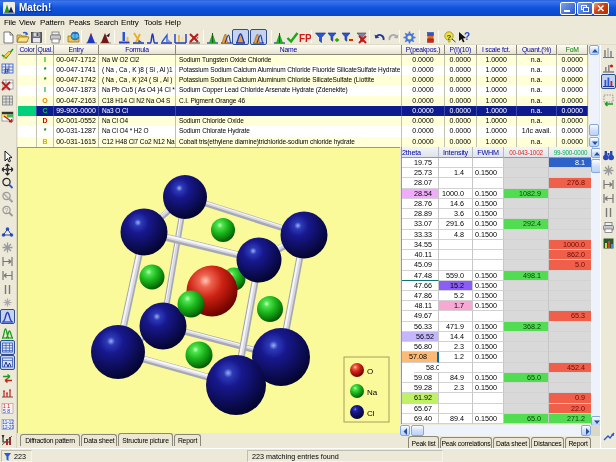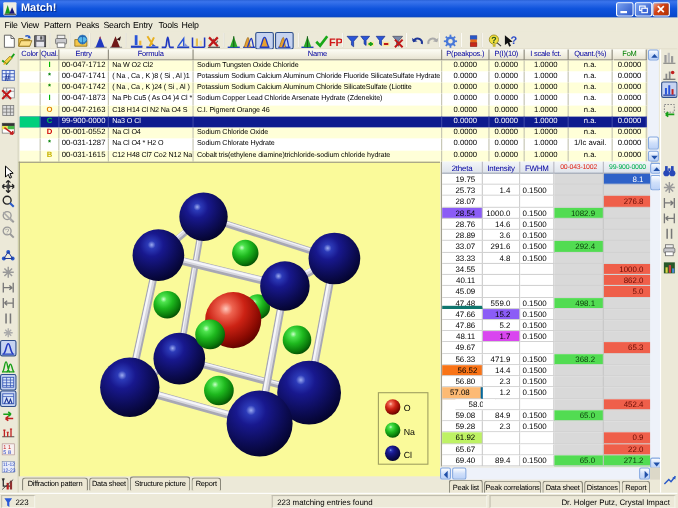--- a/index.html
+++ b/index.html
@@ -532,41 +532,41 @@
 <circle cx="340" cy="222" r="7" fill="url(#gr)"></circle>
 <circle cx="340" cy="243" r="7" fill="url(#gg)"></circle>
 <circle cx="340" cy="264" r="7" fill="url(#gb)"></circle>
 <text x="350" y="226" font-size="8" fill="#000">O</text>
 <text x="350" y="247" font-size="8" fill="#000">Na</text>
 <text x="350" y="268" font-size="8" fill="#000">Cl</text>
 </svg>
   </div>
 <div class="abs" style="left:401px;top:147px;width:190px;height:277px;background:#fff;border-left:1px solid #9a9784;font-size:8px">
 <div style="position:absolute;left:0;top:0;width:190px;height:11px;background:linear-gradient(180deg,#f2f5f8,#dde2ea)"></div>
-<div class="cc" style="left:0px;top:0;width:37px;height:11px;border-right:1px solid #b8b8c0;border-bottom:1px solid #9098a8;color:#0000a0;text-align:center;line-height:11px;font-size:7.2px;letter-spacing:-0.2px">2theta</div>
+<div class="cc" style="left:0px;top:0;width:37px;height:11px;border-right:1px solid #b8b8c0;border-bottom:1px solid #9098a8;color:#0000a0;text-align:left;line-height:11px;font-size:7.2px;letter-spacing:-0.2px">2theta</div>
 <div class="cc" style="left:37px;top:0;width:34px;height:11px;border-right:1px solid #b8b8c0;border-bottom:1px solid #9098a8;color:#0000a0;text-align:center;line-height:11px;font-size:7.2px;letter-spacing:-0.2px">Intensity</div>
 <div class="cc" style="left:71px;top:0;width:31px;height:11px;border-right:1px solid #b8b8c0;border-bottom:1px solid #9098a8;color:#0000a0;text-align:center;line-height:11px;font-size:7.2px;letter-spacing:-0.2px">FWHM</div>
 <div class="cc" style="left:102px;top:0;width:45px;height:11px;border-right:1px solid #b8b8c0;border-bottom:1px solid #9098a8;color:#e02818;text-align:center;line-height:11px;font-size:6.3px;letter-spacing:-0.2px">00-043-1002</div>
 <div class="cc" style="left:147px;top:0;width:44px;height:11px;border-right:1px solid #b8b8c0;border-bottom:1px solid #9098a8;color:#00b050;text-align:center;line-height:11px;font-size:6.3px;letter-spacing:-0.2px">99-900-0000</div>
 <div class="pc" style="left:0px;top:11.00px;width:37px;height:10.23px;background:#fff;border-right:1px solid #c6c6c6;border-bottom:1px solid #d2d2d2;line-height:10.2px;color:#000;padding-right:6px;font-size:7.2px">19.75</div>
 <div class="pc" style="left:37px;top:11.00px;width:34px;height:10.23px;background:#fff;border-right:1px solid #c6c6c6;border-bottom:1px solid #d2d2d2;line-height:10.2px;color:#000;padding-right:8px;font-size:7.2px"></div>
 <div class="pc" style="left:71px;top:11.00px;width:31px;height:10.23px;background:#fff;border-right:1px solid #c6c6c6;border-bottom:1px solid #d2d2d2;line-height:10.2px;color:#000;padding-right:6px;font-size:7.2px"></div>
 <div class="pc" style="left:102px;top:11.00px;width:45px;height:10.23px;background:#d9d9d9;border-right:1px solid #c6c6c6;border-bottom:1px solid #d2d2d2;line-height:10.2px;color:#000;padding-right:7px;font-size:7.2px"></div>
 <div class="pc" style="left:147px;top:11.00px;width:44px;height:10.23px;background:#2e62c8;border-right:1px solid #c6c6c6;border-bottom:1px solid #d2d2d2;line-height:10.2px;color:#fff;padding-right:7px;font-size:7.2px">8.1</div>
 <div class="pc" style="left:0px;top:21.23px;width:37px;height:10.23px;background:#fff;border-right:1px solid #c6c6c6;border-bottom:1px solid #d2d2d2;line-height:10.2px;color:#000;padding-right:6px;font-size:7.2px">25.73</div>
 <div class="pc" style="left:37px;top:21.23px;width:34px;height:10.23px;background:#fff;border-right:1px solid #c6c6c6;border-bottom:1px solid #d2d2d2;line-height:10.2px;color:#000;padding-right:8px;font-size:7.2px">1.4</div>
 <div class="pc" style="left:71px;top:21.23px;width:31px;height:10.23px;background:#fff;border-right:1px solid #c6c6c6;border-bottom:1px solid #d2d2d2;line-height:10.2px;color:#000;padding-right:6px;font-size:7.2px">0.1500</div>
 <div class="pc" style="left:102px;top:21.23px;width:45px;height:10.23px;background:#d9d9d9;border-right:1px solid #c6c6c6;border-bottom:1px solid #d2d2d2;line-height:10.2px;color:#000;padding-right:7px;font-size:7.2px"></div>
 <div class="pc" style="left:147px;top:21.23px;width:44px;height:10.23px;background:#d9d9d9;border-right:1px solid #c6c6c6;border-bottom:1px solid #d2d2d2;line-height:10.2px;color:#000;padding-right:7px;font-size:7.2px"></div>
 <div class="pc" style="left:0px;top:31.46px;width:37px;height:10.23px;background:#fff;border-right:1px solid #c6c6c6;border-bottom:1px solid #d2d2d2;line-height:10.2px;color:#000;padding-right:6px;font-size:7.2px">28.07</div>
 <div class="pc" style="left:37px;top:31.46px;width:34px;height:10.23px;background:#fff;border-right:1px solid #c6c6c6;border-bottom:1px solid #d2d2d2;line-height:10.2px;color:#000;padding-right:8px;font-size:7.2px"></div>
 <div class="pc" style="left:71px;top:31.46px;width:31px;height:10.23px;background:#fff;border-right:1px solid #c6c6c6;border-bottom:1px solid #d2d2d2;line-height:10.2px;color:#000;padding-right:6px;font-size:7.2px"></div>
 <div class="pc" style="left:102px;top:31.46px;width:45px;height:10.23px;background:#d9d9d9;border-right:1px solid #c6c6c6;border-bottom:1px solid #d2d2d2;line-height:10.2px;color:#000;padding-right:7px;font-size:7.2px"></div>
 <div class="pc" style="left:147px;top:31.46px;width:44px;height:10.23px;background:#ef5f4a;border-right:1px solid #c6c6c6;border-bottom:1px solid #d2d2d2;line-height:10.2px;color:#6a0c04;padding-right:7px;font-size:7.2px">276.8</div>
-<div class="pc" style="left:0px;top:41.69px;width:37px;height:10.23px;background:#8b5cf6;border-right:1px solid #c6c6c6;border-bottom:1px solid #d2d2d2;line-height:10.2px;color:#000;padding-right:6px;font-size:7.2px">28.54</div>
+<div class="pc" style="left:0px;top:41.69px;width:37px;height:10.23px;background:#f0abfc;border-right:1px solid #c6c6c6;border-bottom:1px solid #d2d2d2;line-height:10.2px;color:#000;padding-right:6px;font-size:7.2px">28.54</div>
 <div class="pc" style="left:37px;top:41.69px;width:34px;height:10.23px;background:#fff;border-right:1px solid #c6c6c6;border-bottom:1px solid #d2d2d2;line-height:10.2px;color:#000;padding-right:8px;font-size:7.2px">1000.0</div>
 <div class="pc" style="left:71px;top:41.69px;width:31px;height:10.23px;background:#fff;border-right:1px solid #c6c6c6;border-bottom:1px solid #d2d2d2;line-height:10.2px;color:#000;padding-right:6px;font-size:7.2px">0.1500</div>
 <div class="pc" style="left:102px;top:41.69px;width:45px;height:10.23px;background:#52dc52;border-right:1px solid #c6c6c6;border-bottom:1px solid #d2d2d2;line-height:10.2px;color:#0a3c0a;padding-right:7px;font-size:7.2px">1082.9</div>
 <div class="pc" style="left:147px;top:41.69px;width:44px;height:10.23px;background:#d9d9d9;border-right:1px solid #c6c6c6;border-bottom:1px solid #d2d2d2;line-height:10.2px;color:#000;padding-right:7px;font-size:7.2px"></div>
 <div class="pc" style="left:0px;top:51.92px;width:37px;height:10.23px;background:#fff;border-right:1px solid #c6c6c6;border-bottom:1px solid #d2d2d2;line-height:10.2px;color:#000;padding-right:6px;font-size:7.2px">28.76</div>
 <div class="pc" style="left:37px;top:51.92px;width:34px;height:10.23px;background:#fff;border-right:1px solid #c6c6c6;border-bottom:1px solid #d2d2d2;line-height:10.2px;color:#000;padding-right:8px;font-size:7.2px">14.6</div>
 <div class="pc" style="left:71px;top:51.92px;width:31px;height:10.23px;background:#fff;border-right:1px solid #c6c6c6;border-bottom:1px solid #d2d2d2;line-height:10.2px;color:#000;padding-right:6px;font-size:7.2px">0.1500</div>
 <div class="pc" style="left:102px;top:51.92px;width:45px;height:10.23px;background:#d9d9d9;border-right:1px solid #c6c6c6;border-bottom:1px solid #d2d2d2;line-height:10.2px;color:#000;padding-right:7px;font-size:7.2px"></div>
 <div class="pc" style="left:147px;top:51.92px;width:44px;height:10.23px;background:#d9d9d9;border-right:1px solid #c6c6c6;border-bottom:1px solid #d2d2d2;line-height:10.2px;color:#000;padding-right:7px;font-size:7.2px"></div>
 <div class="pc" style="left:0px;top:62.15px;width:37px;height:10.23px;background:#fff;border-right:1px solid #c6c6c6;border-bottom:1px solid #d2d2d2;line-height:10.2px;color:#000;padding-right:6px;font-size:7.2px">28.89</div>
@@ -592,51 +592,51 @@
 <div class="pc" style="left:0px;top:103.08px;width:37px;height:10.23px;background:#fff;border-right:1px solid #c6c6c6;border-bottom:1px solid #d2d2d2;line-height:10.2px;color:#000;padding-right:6px;font-size:7.2px">40.11</div>
 <div class="pc" style="left:37px;top:103.08px;width:34px;height:10.23px;background:#fff;border-right:1px solid #c6c6c6;border-bottom:1px solid #d2d2d2;line-height:10.2px;color:#000;padding-right:8px;font-size:7.2px"></div>
 <div class="pc" style="left:71px;top:103.08px;width:31px;height:10.23px;background:#fff;border-right:1px solid #c6c6c6;border-bottom:1px solid #d2d2d2;line-height:10.2px;color:#000;padding-right:6px;font-size:7.2px"></div>
 <div class="pc" style="left:102px;top:103.08px;width:45px;height:10.23px;background:#d9d9d9;border-right:1px solid #c6c6c6;border-bottom:1px solid #d2d2d2;line-height:10.2px;color:#000;padding-right:7px;font-size:7.2px"></div>
 <div class="pc" style="left:147px;top:103.08px;width:44px;height:10.23px;background:#ef5f4a;border-right:1px solid #c6c6c6;border-bottom:1px solid #d2d2d2;line-height:10.2px;color:#6a0c04;padding-right:7px;font-size:7.2px">862.0</div>
 <div class="pc" style="left:0px;top:113.31px;width:37px;height:10.23px;background:#fff;border-right:1px solid #c6c6c6;border-bottom:1px solid #d2d2d2;line-height:10.2px;color:#000;padding-right:6px;font-size:7.2px">45.09</div>
 <div class="pc" style="left:37px;top:113.31px;width:34px;height:10.23px;background:#fff;border-right:1px solid #c6c6c6;border-bottom:1px solid #d2d2d2;line-height:10.2px;color:#000;padding-right:8px;font-size:7.2px"></div>
 <div class="pc" style="left:71px;top:113.31px;width:31px;height:10.23px;background:#fff;border-right:1px solid #c6c6c6;border-bottom:1px solid #d2d2d2;line-height:10.2px;color:#000;padding-right:6px;font-size:7.2px"></div>
 <div class="pc" style="left:102px;top:113.31px;width:45px;height:10.23px;background:#d9d9d9;border-right:1px solid #c6c6c6;border-bottom:1px solid #d2d2d2;line-height:10.2px;color:#000;padding-right:7px;font-size:7.2px"></div>
 <div class="pc" style="left:147px;top:113.31px;width:44px;height:10.23px;background:#ef5f4a;border-right:1px solid #c6c6c6;border-bottom:1px solid #d2d2d2;line-height:10.2px;color:#6a0c04;padding-right:7px;font-size:7.2px">5.0</div>
-<div class="pc" style="left:0px;top:123.54px;width:37px;height:10.23px;background:#fff;border-right:1px solid #c6c6c6;border-bottom:3px solid #0f766e;line-height:10.2px;color:#000;padding-right:6px;font-size:7.2px">47.48</div>
+<div class="pc" style="left:0px;top:123.54px;width:37px;height:10.23px;background:#fff;border-right:1px solid #c6c6c6;border-bottom:1px solid #0f766e;line-height:10.2px;color:#000;padding-right:6px;font-size:7.2px">47.48</div>
 <div class="pc" style="left:37px;top:123.54px;width:34px;height:10.23px;background:#fff;border-right:1px solid #c6c6c6;border-bottom:1px solid #d2d2d2;line-height:10.2px;color:#000;padding-right:8px;font-size:7.2px">559.0</div>
 <div class="pc" style="left:71px;top:123.54px;width:31px;height:10.23px;background:#fff;border-right:1px solid #c6c6c6;border-bottom:1px solid #d2d2d2;line-height:10.2px;color:#000;padding-right:6px;font-size:7.2px">0.1500</div>
 <div class="pc" style="left:102px;top:123.54px;width:45px;height:10.23px;background:#52dc52;border-right:1px solid #c6c6c6;border-bottom:1px solid #d2d2d2;line-height:10.2px;color:#0a3c0a;padding-right:7px;font-size:7.2px">498.1</div>
 <div class="pc" style="left:147px;top:123.54px;width:44px;height:10.23px;background:#d9d9d9;border-right:1px solid #c6c6c6;border-bottom:1px solid #d2d2d2;line-height:10.2px;color:#000;padding-right:7px;font-size:7.2px"></div>
 <div class="pc" style="left:0px;top:133.77px;width:37px;height:10.23px;background:#fff;border-right:1px solid #c6c6c6;border-bottom:1px solid #d2d2d2;line-height:10.2px;color:#000;padding-right:6px;font-size:7.2px">47.66</div>
 <div class="pc" style="left:37px;top:133.77px;width:34px;height:10.23px;background:#8b5cf6;border-right:1px solid #c6c6c6;border-bottom:1px solid #d2d2d2;line-height:10.2px;color:#000;padding-right:8px;font-size:7.2px">15.2</div>
 <div class="pc" style="left:71px;top:133.77px;width:31px;height:10.23px;background:#fff;border-right:1px solid #c6c6c6;border-bottom:1px solid #d2d2d2;line-height:10.2px;color:#000;padding-right:6px;font-size:7.2px">0.1500</div>
 <div class="pc" style="left:102px;top:133.77px;width:45px;height:10.23px;background:#d9d9d9;border-right:1px solid #c6c6c6;border-bottom:1px solid #d2d2d2;line-height:10.2px;color:#000;padding-right:7px;font-size:7.2px"></div>
 <div class="pc" style="left:147px;top:133.77px;width:44px;height:10.23px;background:#d9d9d9;border-right:1px solid #c6c6c6;border-bottom:1px solid #d2d2d2;line-height:10.2px;color:#000;padding-right:7px;font-size:7.2px"></div>
 <div class="pc" style="left:0px;top:144.00px;width:37px;height:10.23px;background:#fff;border-right:1px solid #c6c6c6;border-bottom:1px solid #d2d2d2;line-height:10.2px;color:#000;padding-right:6px;font-size:7.2px">47.86</div>
 <div class="pc" style="left:37px;top:144.00px;width:34px;height:10.23px;background:#fff;border-right:1px solid #c6c6c6;border-bottom:1px solid #d2d2d2;line-height:10.2px;color:#000;padding-right:8px;font-size:7.2px">5.2</div>
 <div class="pc" style="left:71px;top:144.00px;width:31px;height:10.23px;background:#fff;border-right:1px solid #c6c6c6;border-bottom:1px solid #d2d2d2;line-height:10.2px;color:#000;padding-right:6px;font-size:7.2px">0.1500</div>
 <div class="pc" style="left:102px;top:144.00px;width:45px;height:10.23px;background:#d9d9d9;border-right:1px solid #c6c6c6;border-bottom:1px solid #d2d2d2;line-height:10.2px;color:#000;padding-right:7px;font-size:7.2px"></div>
 <div class="pc" style="left:147px;top:144.00px;width:44px;height:10.23px;background:#d9d9d9;border-right:1px solid #c6c6c6;border-bottom:1px solid #d2d2d2;line-height:10.2px;color:#000;padding-right:7px;font-size:7.2px"></div>
 <div class="pc" style="left:0px;top:154.23px;width:37px;height:10.23px;background:#fff;border-right:1px solid #c6c6c6;border-bottom:1px solid #d2d2d2;line-height:10.2px;color:#000;padding-right:6px;font-size:7.2px">48.11</div>
-<div class="pc" style="left:37px;top:154.23px;width:34px;height:10.23px;background:#d946ef;border-right:1px solid #c6c6c6;border-bottom:1px solid #d2d2d2;line-height:10.2px;color:#000;padding-right:8px;font-size:7.2px">1.7</div>
+<div class="pc" style="left:37px;top:154.23px;width:34px;height:10.23px;background:#f9a8d4;border-right:1px solid #c6c6c6;border-bottom:1px solid #d2d2d2;line-height:10.2px;color:#000;padding-right:8px;font-size:7.2px">1.7</div>
 <div class="pc" style="left:71px;top:154.23px;width:31px;height:10.23px;background:#fff;border-right:1px solid #c6c6c6;border-bottom:1px solid #d2d2d2;line-height:10.2px;color:#000;padding-right:6px;font-size:7.2px">0.1500</div>
 <div class="pc" style="left:102px;top:154.23px;width:45px;height:10.23px;background:#d9d9d9;border-right:1px solid #c6c6c6;border-bottom:1px solid #d2d2d2;line-height:10.2px;color:#000;padding-right:7px;font-size:7.2px"></div>
 <div class="pc" style="left:147px;top:154.23px;width:44px;height:10.23px;background:#d9d9d9;border-right:1px solid #c6c6c6;border-bottom:1px solid #d2d2d2;line-height:10.2px;color:#000;padding-right:7px;font-size:7.2px"></div>
 <div class="pc" style="left:0px;top:164.46px;width:37px;height:10.23px;background:#fff;border-right:1px solid #c6c6c6;border-bottom:1px solid #d2d2d2;line-height:10.2px;color:#000;padding-right:6px;font-size:7.2px">49.67</div>
 <div class="pc" style="left:37px;top:164.46px;width:34px;height:10.23px;background:#fff;border-right:1px solid #c6c6c6;border-bottom:1px solid #d2d2d2;line-height:10.2px;color:#000;padding-right:8px;font-size:7.2px"></div>
 <div class="pc" style="left:71px;top:164.46px;width:31px;height:10.23px;background:#fff;border-right:1px solid #c6c6c6;border-bottom:1px solid #d2d2d2;line-height:10.2px;color:#000;padding-right:6px;font-size:7.2px"></div>
 <div class="pc" style="left:102px;top:164.46px;width:45px;height:10.23px;background:#d9d9d9;border-right:1px solid #c6c6c6;border-bottom:1px solid #d2d2d2;line-height:10.2px;color:#000;padding-right:7px;font-size:7.2px"></div>
 <div class="pc" style="left:147px;top:164.46px;width:44px;height:10.23px;background:#ef5f4a;border-right:1px solid #c6c6c6;border-bottom:1px solid #d2d2d2;line-height:10.2px;color:#6a0c04;padding-right:7px;font-size:7.2px">65.3</div>
 <div class="pc" style="left:0px;top:174.69px;width:37px;height:10.23px;background:#fff;border-right:1px solid #c6c6c6;border-bottom:1px solid #d2d2d2;line-height:10.2px;color:#000;padding-right:6px;font-size:7.2px">56.33</div>
 <div class="pc" style="left:37px;top:174.69px;width:34px;height:10.23px;background:#fff;border-right:1px solid #c6c6c6;border-bottom:1px solid #d2d2d2;line-height:10.2px;color:#000;padding-right:8px;font-size:7.2px">471.9</div>
 <div class="pc" style="left:71px;top:174.69px;width:31px;height:10.23px;background:#fff;border-right:1px solid #c6c6c6;border-bottom:1px solid #d2d2d2;line-height:10.2px;color:#000;padding-right:6px;font-size:7.2px">0.1500</div>
 <div class="pc" style="left:102px;top:174.69px;width:45px;height:10.23px;background:#52dc52;border-right:1px solid #c6c6c6;border-bottom:1px solid #d2d2d2;line-height:10.2px;color:#0a3c0a;padding-right:7px;font-size:7.2px">368.2</div>
 <div class="pc" style="left:147px;top:174.69px;width:44px;height:10.23px;background:#d9d9d9;border-right:1px solid #c6c6c6;border-bottom:1px solid #d2d2d2;line-height:10.2px;color:#000;padding-right:7px;font-size:7.2px"></div>
-<div class="pc" style="left:0px;top:184.92px;width:37px;height:10.23px;background:#f97316;border-right:1px solid #c6c6c6;border-bottom:1px solid #d2d2d2;line-height:10.2px;color:#000;padding-right:4px;font-size:7.2px">56.52</div>
+<div class="pc" style="left:0px;top:184.92px;width:37px;height:10.23px;background:#c4b5fd;border-right:1px solid #c6c6c6;border-bottom:1px solid #d2d2d2;line-height:10.2px;color:#000;padding-right:4px;font-size:7.2px">56.52</div>
 <div class="pc" style="left:37px;top:184.92px;width:34px;height:10.23px;background:#fff;border-right:1px solid #c6c6c6;border-bottom:1px solid #d2d2d2;line-height:10.2px;color:#000;padding-right:8px;font-size:7.2px">14.4</div>
 <div class="pc" style="left:71px;top:184.92px;width:31px;height:10.23px;background:#fff;border-right:1px solid #c6c6c6;border-bottom:1px solid #d2d2d2;line-height:10.2px;color:#000;padding-right:6px;font-size:7.2px">0.1500</div>
 <div class="pc" style="left:102px;top:184.92px;width:45px;height:10.23px;background:#d9d9d9;border-right:1px solid #c6c6c6;border-bottom:1px solid #d2d2d2;line-height:10.2px;color:#000;padding-right:7px;font-size:7.2px"></div>
 <div class="pc" style="left:147px;top:184.92px;width:44px;height:10.23px;background:#d9d9d9;border-right:1px solid #c6c6c6;border-bottom:1px solid #d2d2d2;line-height:10.2px;color:#000;padding-right:7px;font-size:7.2px"></div>
 <div class="pc" style="left:0px;top:195.15px;width:37px;height:10.23px;background:#fff;border-right:1px solid #c6c6c6;border-bottom:1px solid #d2d2d2;line-height:10.2px;color:#000;padding-right:6px;font-size:7.2px">56.80</div>
 <div class="pc" style="left:37px;top:195.15px;width:34px;height:10.23px;background:#fff;border-right:1px solid #c6c6c6;border-bottom:1px solid #d2d2d2;line-height:10.2px;color:#000;padding-right:8px;font-size:7.2px">2.3</div>
 <div class="pc" style="left:71px;top:195.15px;width:31px;height:10.23px;background:#fff;border-right:1px solid #c6c6c6;border-bottom:1px solid #d2d2d2;line-height:10.2px;color:#000;padding-right:6px;font-size:7.2px">0.1500</div>
 <div class="pc" style="left:102px;top:195.15px;width:45px;height:10.23px;background:#d9d9d9;border-right:1px solid #c6c6c6;border-bottom:1px solid #d2d2d2;line-height:10.2px;color:#000;padding-right:7px;font-size:7.2px"></div>
 <div class="pc" style="left:147px;top:195.15px;width:44px;height:10.23px;background:#d9d9d9;border-right:1px solid #c6c6c6;border-bottom:1px solid #d2d2d2;line-height:10.2px;color:#000;padding-right:7px;font-size:7.2px"></div>
 <div class="pc" style="left:0px;top:205.38px;width:37px;height:10.23px;background:#fdba74;border-right:2px solid #0369a1;border-bottom:1px solid #d2d2d2;line-height:10.2px;color:#000;padding-right:10px;font-size:7.2px">57.08</div>
@@ -770,15 +770,12 @@
 <div class="abs" id="status">
 <div class="spanel" style="left:1px;width:31px">
       <svg width="10" height="10" style="left:1px;top:1px">
         <path d="M1 1 L8 1 L5.5 4.5 L5.5 9 L3.5 7.5 L3.5 4.5 Z" fill="#2a5ad8"></path>
       </svg>
       <span style="position:absolute;left:12px;top:0px">223</span>
     </div>
 <div class="spanel" style="left:247px;width:196px">
       <span style="position:absolute;left:4px;top:0px">223 matching entries found</span>
     </div>
-<div class="spanel" style="left:445px;width:169px">
-      <span style="position:absolute;right:4px;top:0px">Dr. Holger Putz, Crystal Impact</span>
-    </div>
 </div>
 </body></html>

